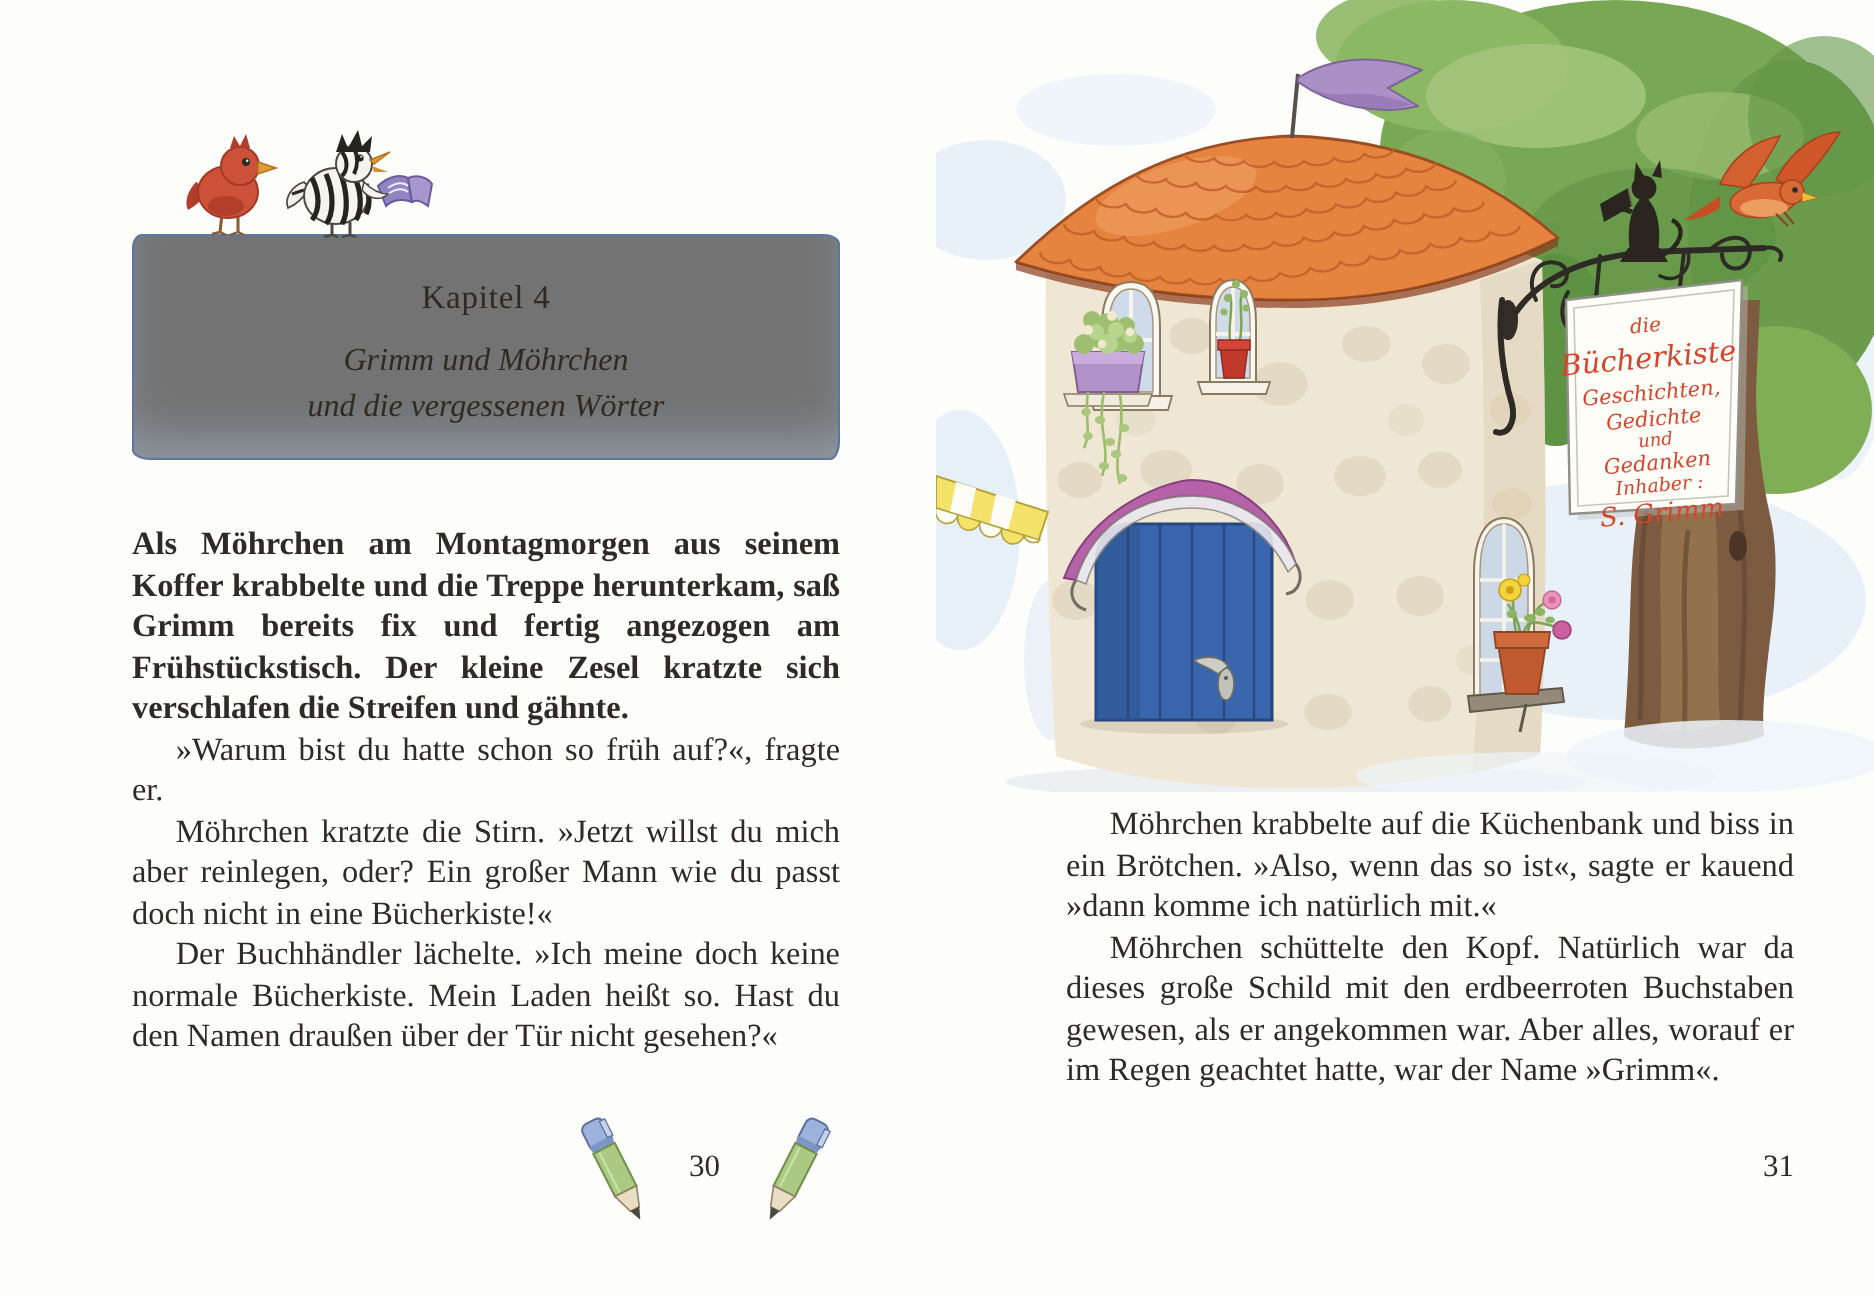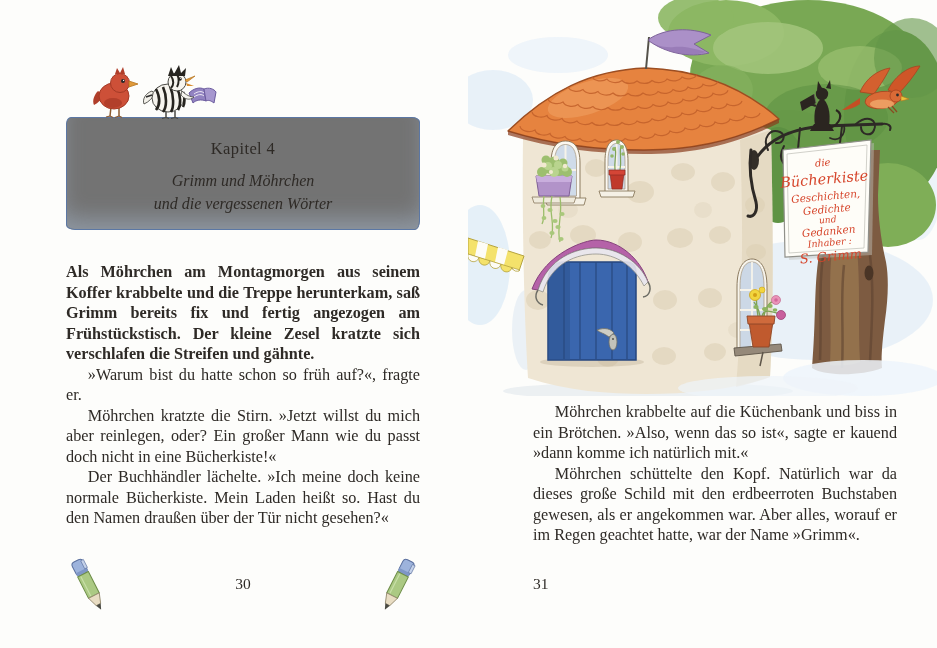--- a/index.html
+++ b/index.html
@@ -21,21 +21,21 @@
   .chapter-title{font-style:italic;font-size:16px;line-height:23px;text-align:center;}
   .chapter-title.t1{margin-top:10px;}
   .body-text{position:absolute;}
   .body-text.left{left:66px;top:262px;width:354px;}
   .body-text.right{left:533px;top:402px;width:364px;}
   .body-text p{
     margin:0;font-size:16.2px;line-height:20.5px;text-align:justify;
     text-indent:1.35em;color:#2e2a26;
   }
   .body-text p.first{text-indent:0;font-weight:bold;}
-  .footer{position:absolute;display:flex;align-items:center;justify-content:space-between;}
+  .footer{position:absolute;display:flex;align-items:center;justify-content:flex-end;}
   .footer.left{left:66px;top:554px;width:354px;height:60px;gap:16px;}
   .footer.right{left:533px;top:554px;width:364px;height:60px;}
   .page-num{font-size:15.5px;color:#2e2a26;}
   .pen-svg{width:44px;height:58px;}
   .pen-svg.pen-left{transform:rotate(-27deg);}
   .pen-svg.pen-right{transform:rotate(27deg);}
   
   .scene-svg{position:absolute;left:468px;top:0;width:469px;height:396px;}
   .sign-text{font-family:"DejaVu Serif", serif;font-style:italic;}
 </style>

